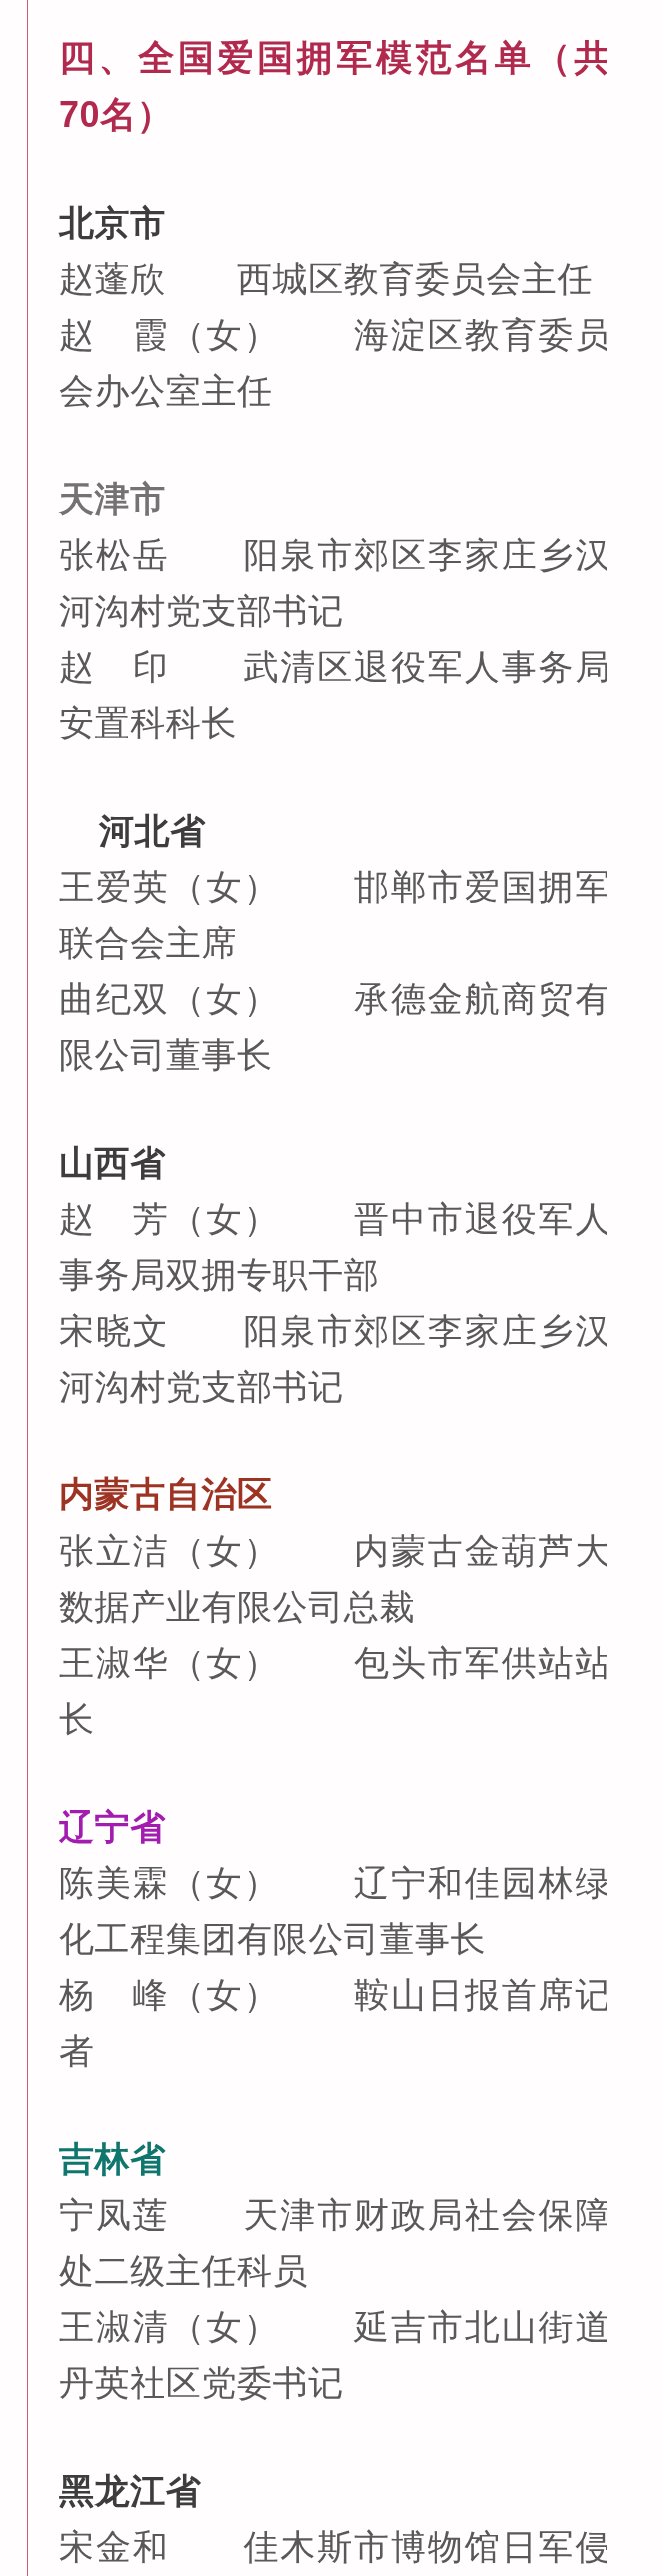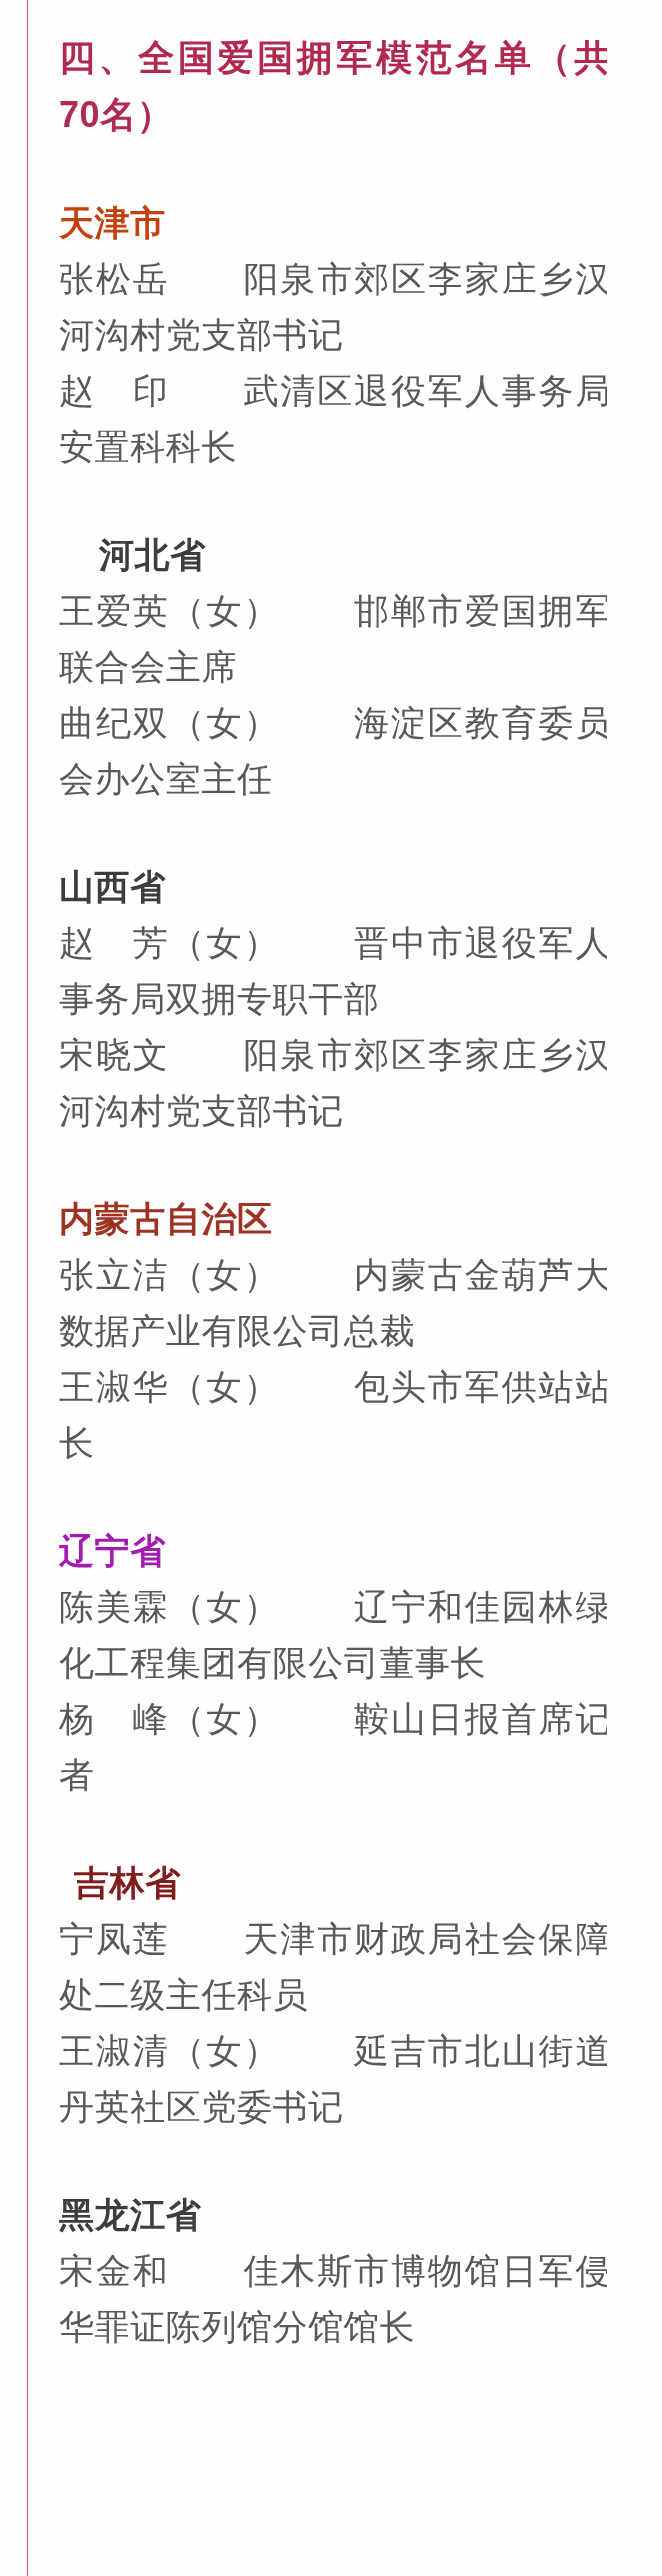--- a/index.html
+++ b/index.html
@@ -55,63 +55,70 @@
 </head>
 <body>
 
 <div class="page" style="background: rgb(255, 253, 253);">
   <div class="rule rule-left" style="background: rgb(202, 95, 114);"></div>
   <div class="rule rule-right" style="background: rgb(202, 95, 114);"></div>
 
   <div class="content" style="color: rgb(89, 89, 89);">
     <h1 class="doc-title" style="color: rgb(177, 42, 78);">四、全国爱国拥军模范名单（共70名）</h1>
     <div>
+  <section class="section">
+    <h2 class="section-header" style="color: rgb(61, 61, 61);">北京市</h2>
+    <div>
+            <p class="entry">赵蓬欣　　西城区教育委员会主任</p>
+            <p class="entry">赵　霞（女）　　海淀区教育委员会办公室主任</p>
+          </div>
+  </section>
 
   <section class="section">
-    <h2 class="section-header" style="color: #c2410c;">天津市</h2>
+    <h2 class="section-header" style="color: #737373;">天津市</h2>
     <div>
             <p class="entry">张松岳　　阳泉市郊区李家庄乡汉河沟村党支部书记</p>
             <p class="entry">赵　印　　武清区退役军人事务局安置科科长</p>
           </div>
   </section>
 
   <section class="section">
     <h2 class="section-header" style="color: rgb(61, 61, 61); margin-left: 40px;">河北省</h2>
     <div>
             <p class="entry">王爱英（女）　　邯郸市爱国拥军联合会主席</p>
-            <p class="entry">曲纪双（女）　　海淀区教育委员会办公室主任</p>
+            <p class="entry">曲纪双（女）　　承德金航商贸有限公司董事长</p>
           </div>
   </section>
 
   <section class="section">
     <h2 class="section-header" style="color: rgb(61, 61, 61);">山西省</h2>
     <div>
             <p class="entry">赵　芳（女）　　晋中市退役军人事务局双拥专职干部</p>
             <p class="entry">宋晓文　　阳泉市郊区李家庄乡汉河沟村党支部书记</p>
           </div>
   </section>
 
   <section class="section">
-    <h2 class="section-header" style="color: rgb(157, 52, 35);">内蒙古自治区</h2>
+    <h2 class="section-header" style="color: rgb(157, 52, 35); font-family: Liberation Serif, serif;">内蒙古自治区</h2>
     <div>
             <p class="entry">张立洁（女）　　内蒙古金葫芦大数据产业有限公司总裁</p>
             <p class="entry">王淑华（女）　　包头市军供站站长</p>
           </div>
   </section>
 
   <section class="section">
     <h2 class="section-header" style="color: #a21caf;">辽宁省</h2>
     <div>
             <p class="entry">陈美霖（女）　　辽宁和佳园林绿化工程集团有限公司董事长</p>
             <p class="entry">杨　峰（女）　　鞍山日报首席记者</p>
           </div>
   </section>
 
   <section class="section">
-    <h2 class="section-header" style="color: #7f1d1d; margin-left: 15px;">吉林省</h2>
+    <h2 class="section-header" style="color: #0f766e;">吉林省</h2>
     <div>
             <p class="entry">宁凤莲　　天津市财政局社会保障处二级主任科员</p>
             <p class="entry">王淑清（女）　　延吉市北山街道丹英社区党委书记</p>
           </div>
   </section>
 
   <section class="section">
     <h2 class="section-header" style="color: rgb(61, 61, 61);">黑龙江省</h2>
     <div>
             <p class="entry">宋金和　　佳木斯市博物馆日军侵华罪证陈列馆分馆馆长</p>

